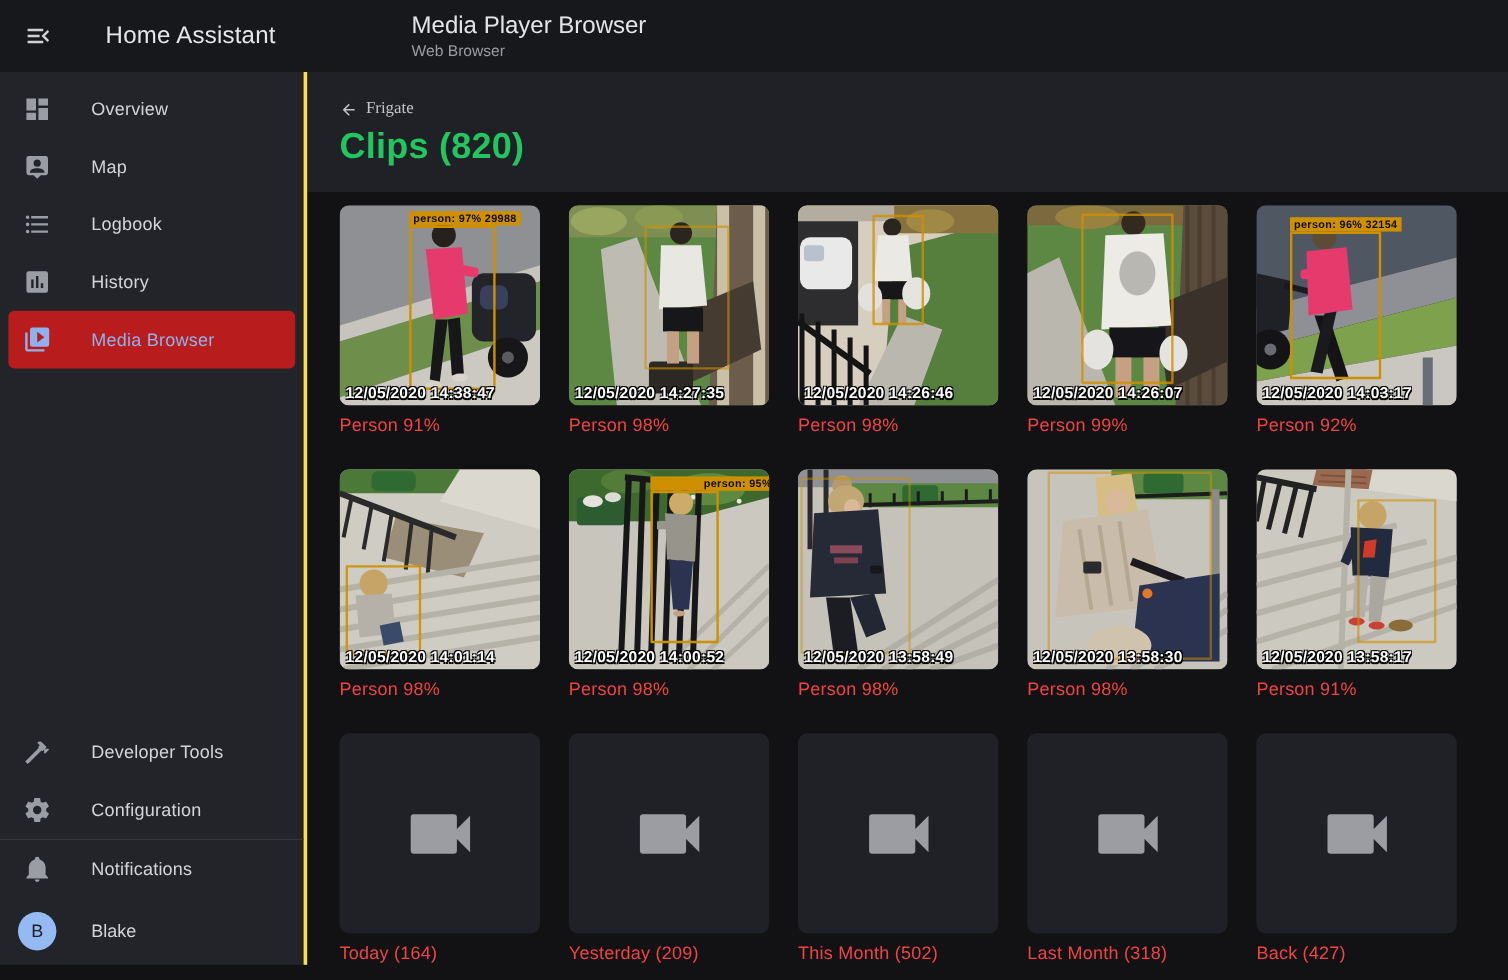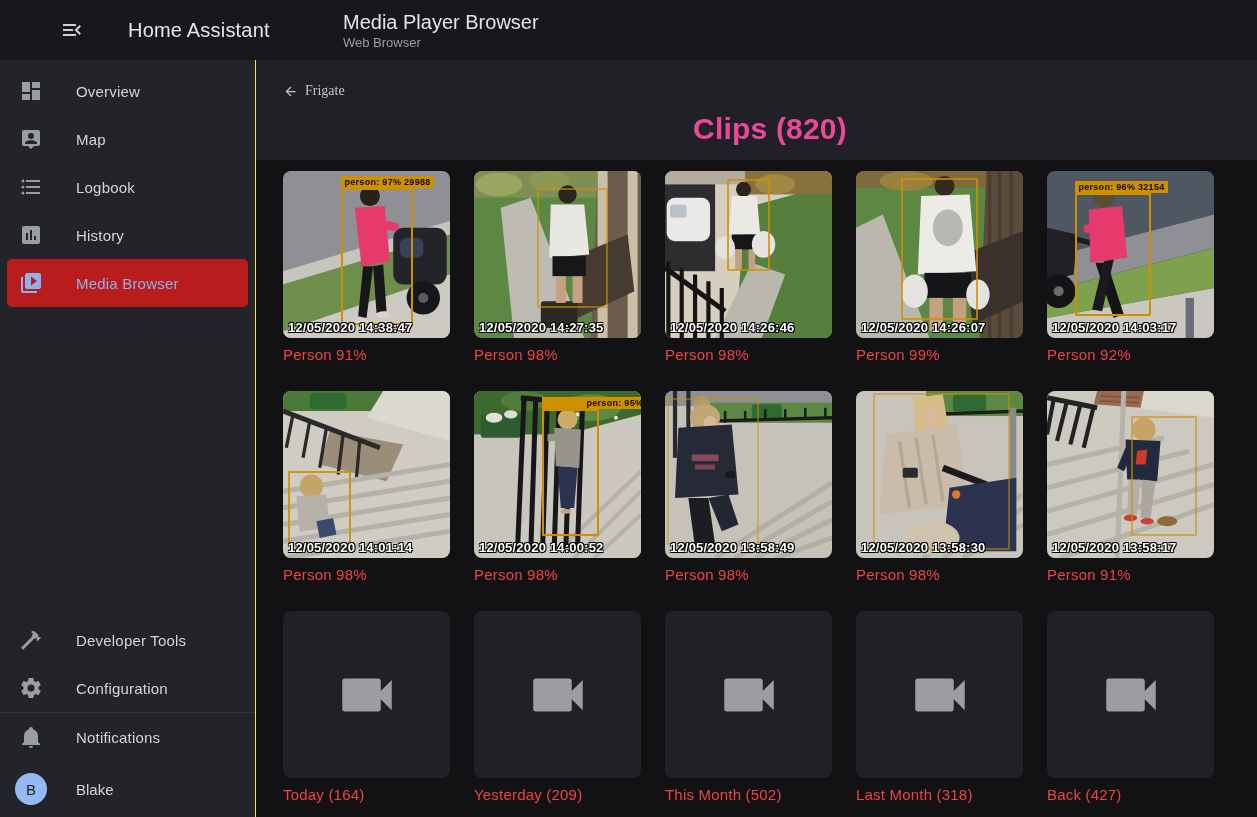--- a/index.html
+++ b/index.html
@@ -1,35 +1,35 @@
 <!DOCTYPE html>
 <html><head>
 <meta charset="utf-8">
 <style>
   * { box-sizing: border-box; margin: 0; padding: 0; }
   html,body { width:1257px; height:817px; overflow:hidden; background:#121214;
     font-family:"Liberation Sans", sans-serif; }
 
   
   .topbar { position:fixed; top:0; left:0; width:1257px; height:60px;
-    background:#17181b; display:flex; align-items:center; z-index:30;padding-left:40px; }
+    background:#17181b; display:flex; align-items:center; z-index:30; }
   .menu-btn { width:24px; height:24px; margin-left:20px; color:#cfd1d5; cursor:pointer; flex:none; }
   .menu-btn svg { width:24px; height:24px; display:block; }
   .app-title { margin-left:44px; font-size:20px; color:#e7e7e9; letter-spacing:.2px; }
   .topbar-center { position:absolute; left:343px; top:50%; transform:translateY(-50%); }
   .page-title { font-size:20px; color:#e4e5e7; line-height:23px; }
   .page-subtitle { font-size:13px; color:#9b9da3; margin-top:1px; }
   .choose-player { position:absolute; right:22px; top:50%; transform:translateY(-50%);
     font-size:14px; font-weight:500; letter-spacing:1.2px; color:#d2d5da;
     background:none; border:none; padding:8px 6px; cursor:pointer;
     font-family:"Liberation Sans", sans-serif; }
 
   
-  .sidebar { position:fixed; top:60px; left:0; bottom:0; width:256px; background:#23242a;
-    border-right:1px solid #fde047; display:flex; flex-direction:column; z-index:20; }
+  .sidebar { position:fixed; top:60px; left:0; bottom:13px; width:256px; background:#23242a;
+    border-right:3px solid #fde047; display:flex; flex-direction:column; z-index:20; }
   .nav-list { padding-top:7px; }
   .nav-item { height:48px; display:flex; align-items:center; padding-left:19px; cursor:pointer;
     color:#d4d5d8; }
   .nav-item .ico { width:24px; height:24px; color:#9a9da4; flex:none; }
   .nav-item .ico svg { width:24px; height:24px; display:block; }
   .nav-item .lbl { margin-left:33px; font-size:15px; font-weight:500; letter-spacing:.2px; }
   .nav-item.selected { background:#b91c1c; border-radius:5px; margin:0 7px; padding-left:12px;
     color:#8fb2ee; }
   .nav-item.selected .ico { color:#8fb2ee; }
   .sb-spacer { flex:1; }
@@ -39,21 +39,21 @@
     font-size:15px; font-weight:500; display:flex; align-items:center; justify-content:center; flex:none; }
   .user-item .lbl { margin-left:29px; font-size:15px; font-weight:500; color:#d4d5d8; }
 
   
   .main { position:fixed; top:60px; left:256px; right:0; bottom:0; background:#121214; overflow:hidden; }
   .content-header { height:100px; background:#1f2126; padding:23px 0 0 27px; }
   .breadcrumb { display:inline-flex; align-items:center; gap:7px; color:#c3c5c9; cursor:pointer;font-family:Liberation Serif, serif; }
   .breadcrumb .ico { width:15px; height:15px; }
   .breadcrumb .ico svg { width:15px; height:15px; display:block; }
   .breadcrumb .lbl { font-size:14px; }
-  .page-heading { margin-top:9px; font-size:30px; font-weight:700; color:#ec4899; letter-spacing:.2px;text-align:center; }
+  .page-heading { margin-top:2px; font-size:30px; font-weight:700; color:#22c55e; letter-spacing:.2px; }
 
   .grid { padding:11px 0 0 27px; display:flex; flex-wrap:wrap; column-gap:24px; row-gap:28px;
     width:1001px; }
   .card { width:167px; cursor:pointer; }
   .thumb { position:relative; width:167px; height:167px; border-radius:8px; overflow:hidden;
     background:#2a2a2e; }
   .thumb svg.scene { position:absolute; inset:0; width:100%; height:100%; display:block; }
   .bbox { position:absolute; border:2px solid #cf9000; border-radius:1px; pointer-events:none; }
   .det-label { position:absolute; transform:translateY(-100%); background:#cf9000; color:#0c0c0c;
     font-size:9px; font-weight:700; letter-spacing:.3px; padding:1px 3px; white-space:nowrap;

